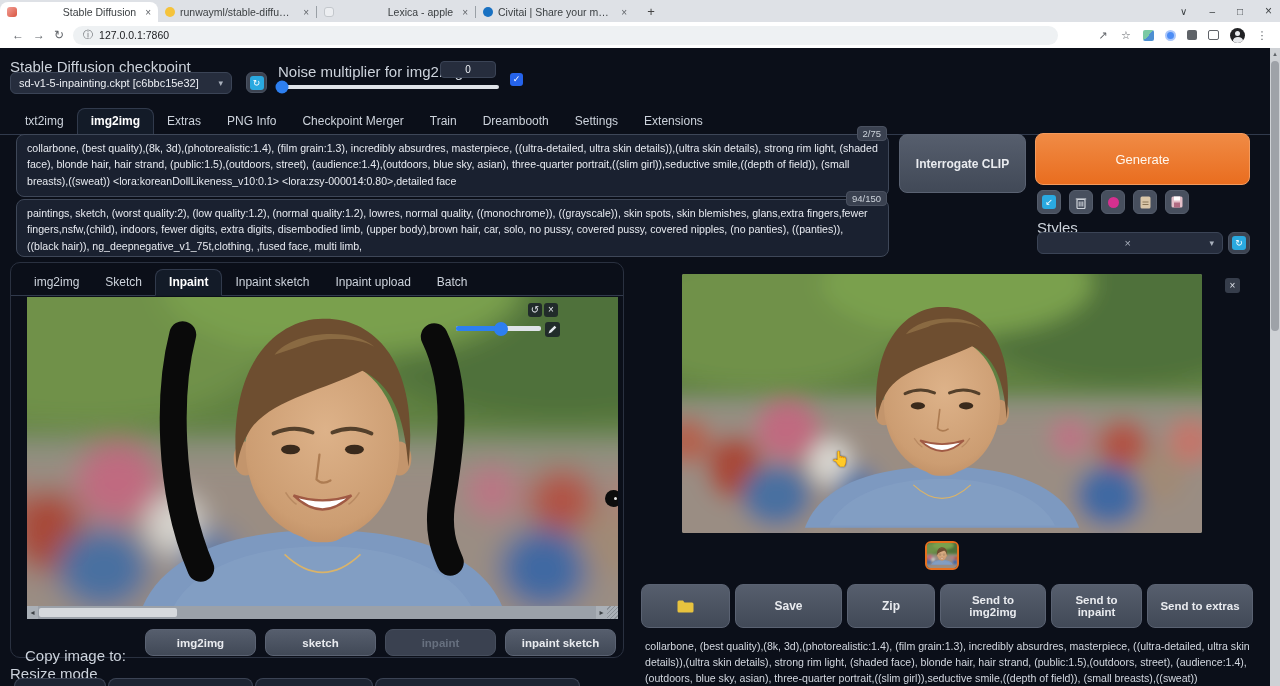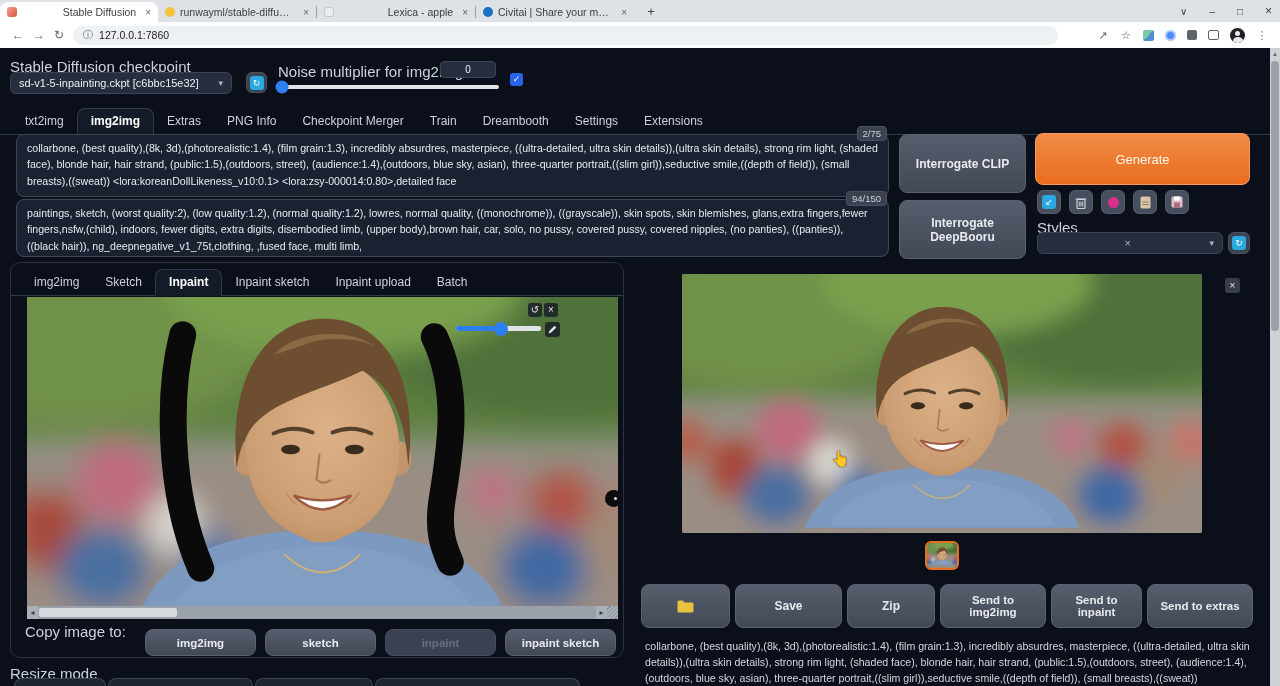--- a/index.html
+++ b/index.html
@@ -231,21 +231,20 @@
     <div class="promptwrap" style="left:16px;top:86px;width:873px;height:63px">
       <span class="counter">2/75</span>
       <textarea class="prompt" spellcheck="false" style="">collarbone, (best quality),(8k, 3d),(photorealistic:1.4), (film grain:1.3), incredibly absurdres, masterpiece, ((ultra-detailed, ultra skin details)),(ultra skin details), strong rim light, (shaded face), blonde hair, hair strand, (public:1.5),(outdoors, street), (audience:1.4),(outdoors, blue sky, asian), three-quarter portrait,((slim girl)),seductive smile,((depth of field)), (small breasts),((sweat)) &lt;lora:koreanDollLikeness_v10:0.1&gt; &lt;lora:zsy-000014:0.80&gt;,detailed face</textarea>
     </div>
     <div class="promptwrap" style="left:16px;top:151px;width:873px;height:58px">
       <span class="counter">94/150</span>
       <textarea class="prompt" spellcheck="false" style="">paintings, sketch, (worst quality:2), (low quality:1.2), (normal quality:1.2), lowres, normal quality, ((monochrome)), ((grayscale)), skin spots, skin blemishes, glans,extra fingers,fewer fingers,nsfw,(child), indoors, fewer digits, extra digits, disembodied limb, (upper body),brown hair, car, solo, no pussy, covered pussy, covered nipples, (no panties), ((panties)), ((black hair)), ng_deepnegative_v1_75t,clothing, ,fused face, multi limb,</textarea>
     </div>
 
     <div class="btn abs" style="left:899px;top:86px;width:127px;height:59px">Interrogate CLIP</div>
-    <div class="btn abs" style="left:899px;top:152px;width:127px;height:59px">Interrogate DeepBooru</div>
     <div class="btn-generate abs" style="left:1035px;top:85px;width:215px;height:52px">Generate</div>
 
     <div class="abs" style="left:1037px;top:142px;display:flex;gap:8px">
       <div class="toolbtn">
         <span class="bluechip" style="width:14px;height:14px;font-size:9px">↙</span>
       </div>
       <div class="toolbtn">
         <svg width="12" height="13" viewBox="0 0 12 13">
             <rect x="2" y="3.5" width="8" height="9" rx="1" fill="none" stroke="#cfd4db" stroke-width="1.2"></rect>
             <line x1="0.8" y1="3" x2="11.2" y2="3" stroke="#cfd4db" stroke-width="1.2"></line>
@@ -313,21 +312,21 @@
         <div class="knob" style="left:578px;top:193px"></div>
       </div>
 
       <div class="hscroll" style="left:16px;top:343px;width:591px">
         <div class="hs-arrow">◂</div>
         <div class="hs-thumb" style="width:138px"></div>
         <div class="hs-arrow" style="position:absolute;right:11px">▸</div>
         <div class="hs-grip"></div>
       </div>
 
-      <div class="lbl abs" style="left:14px;top:360px">Copy image to:</div>
+      <div class="lbl abs" style="left:14px;top:384px">Copy image to:</div>
       <div class="btn abs" style="left:134px;top:366px;width:111px;height:27px;font-size:11.5px">img2img</div>
       <div class="btn abs" style="left:254px;top:366px;width:111px;height:27px;font-size:11.5px">sketch</div>
       <div class="btn disabled abs" style="left:374px;top:366px;width:111px;height:27px;font-size:11.5px">inpaint</div>
       <div class="btn abs" style="left:494px;top:366px;width:111px;height:27px;font-size:11.5px">inpaint sketch</div>
     </div>
 
     <div class="lbl abs" style="left:10px;top:617px">Resize mode</div>
     <div class="pill-cut" style="left:14px;top:630px;width:92px"></div>
     <div class="pill-cut" style="left:108px;top:630px;width:145px"></div>
     <div class="pill-cut" style="left:255px;top:630px;width:118px"></div>

